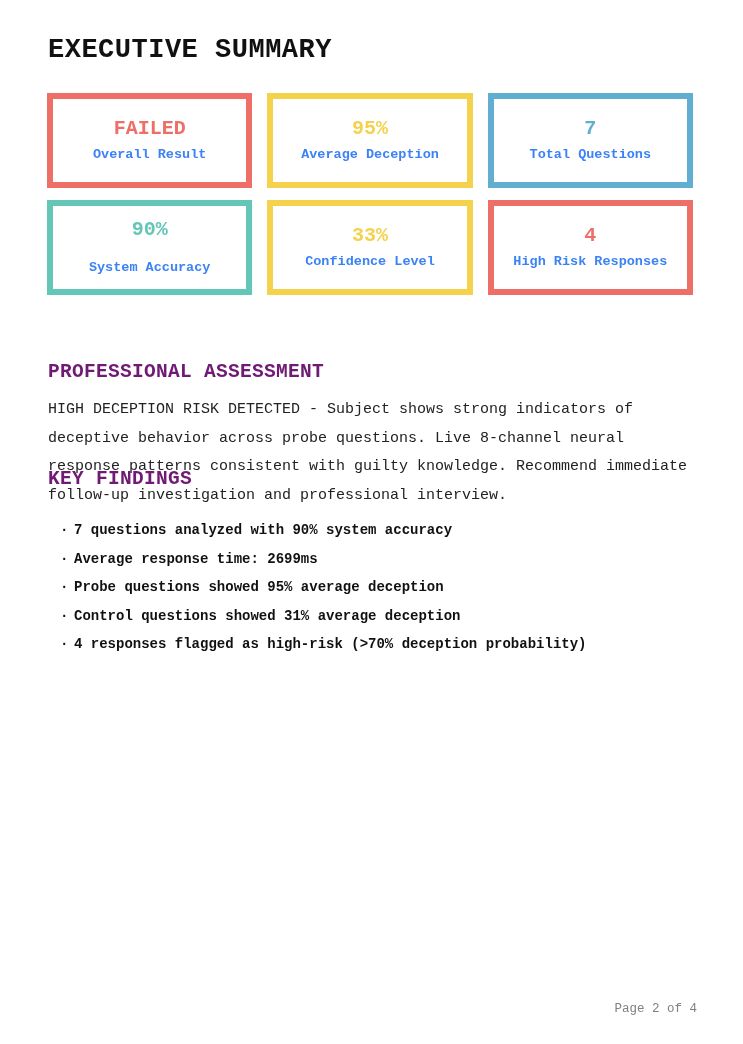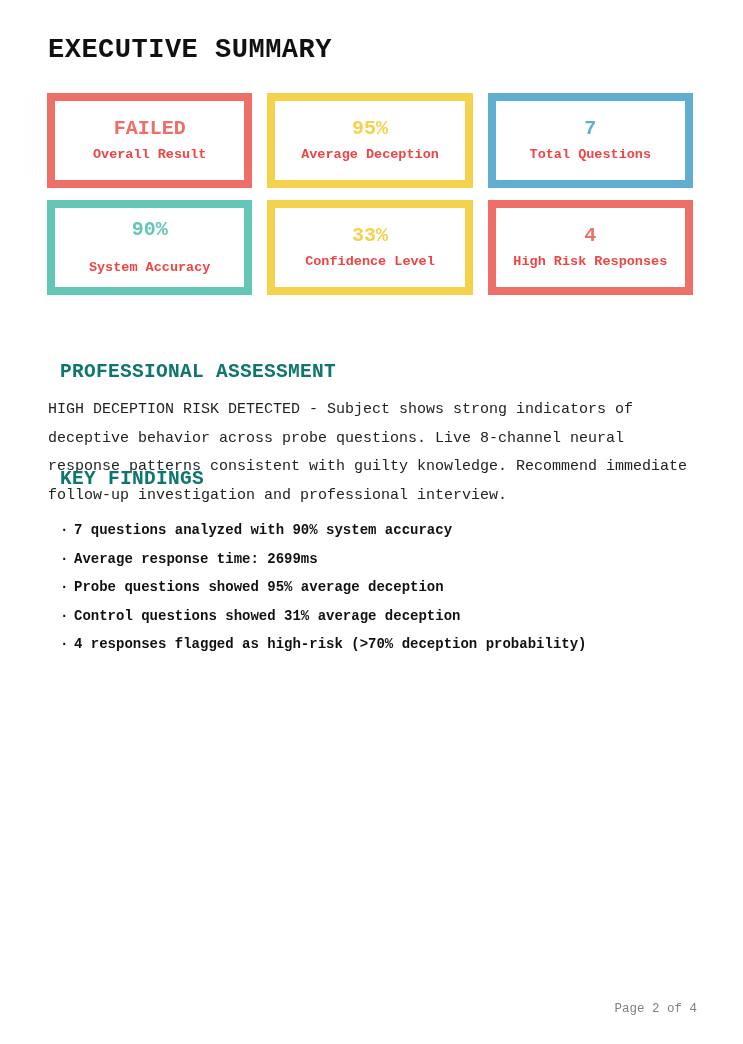--- a/index.html
+++ b/index.html
@@ -18,32 +18,32 @@
   }
   .cards{
     position:absolute;top:93px;left:47px;width:646px;
     display:grid;
     grid-template-columns:repeat(3,1fr);
     column-gap:15px;row-gap:12px;
   }
   .stat-card{
     box-sizing:border-box;
     height:95px;
-    border:8px solid #b91c1c;
+    border:6px solid #b91c1c;
     background:#ffffff;
     display:flex;flex-direction:column;
     align-items:center;justify-content:center;
     gap:9px;
     text-align:center;
   }
   .stat-value{font-size:20px;font-weight:bold;line-height:1;}
-  .stat-label{font-size:13.5px;font-weight:bold;color:#ef4444;line-height:1;}
+  .stat-label{font-size:13.5px;font-weight:bold;color:#3b82f6;line-height:1;}
   .section-heading{
     position:absolute;left:48px;
-    font-size:19.5px;font-weight:bold;color:#0f766e;letter-spacing:0.3px;margin-left:12px;
+    font-size:19.5px;font-weight:bold;color:#701a75;letter-spacing:0.3px;
   }
   .assessment-heading{top:345px;}
   .assessment-body{
     position:absolute;top:381px;left:48px;width:652px;
     font-size:15px;line-height:28.5px;color:#222222;
     font-weight:normal;
   }
   .findings-heading{top:452px;}
   .findings-list{
     position:absolute;top:516px;left:60px;width:620px;

